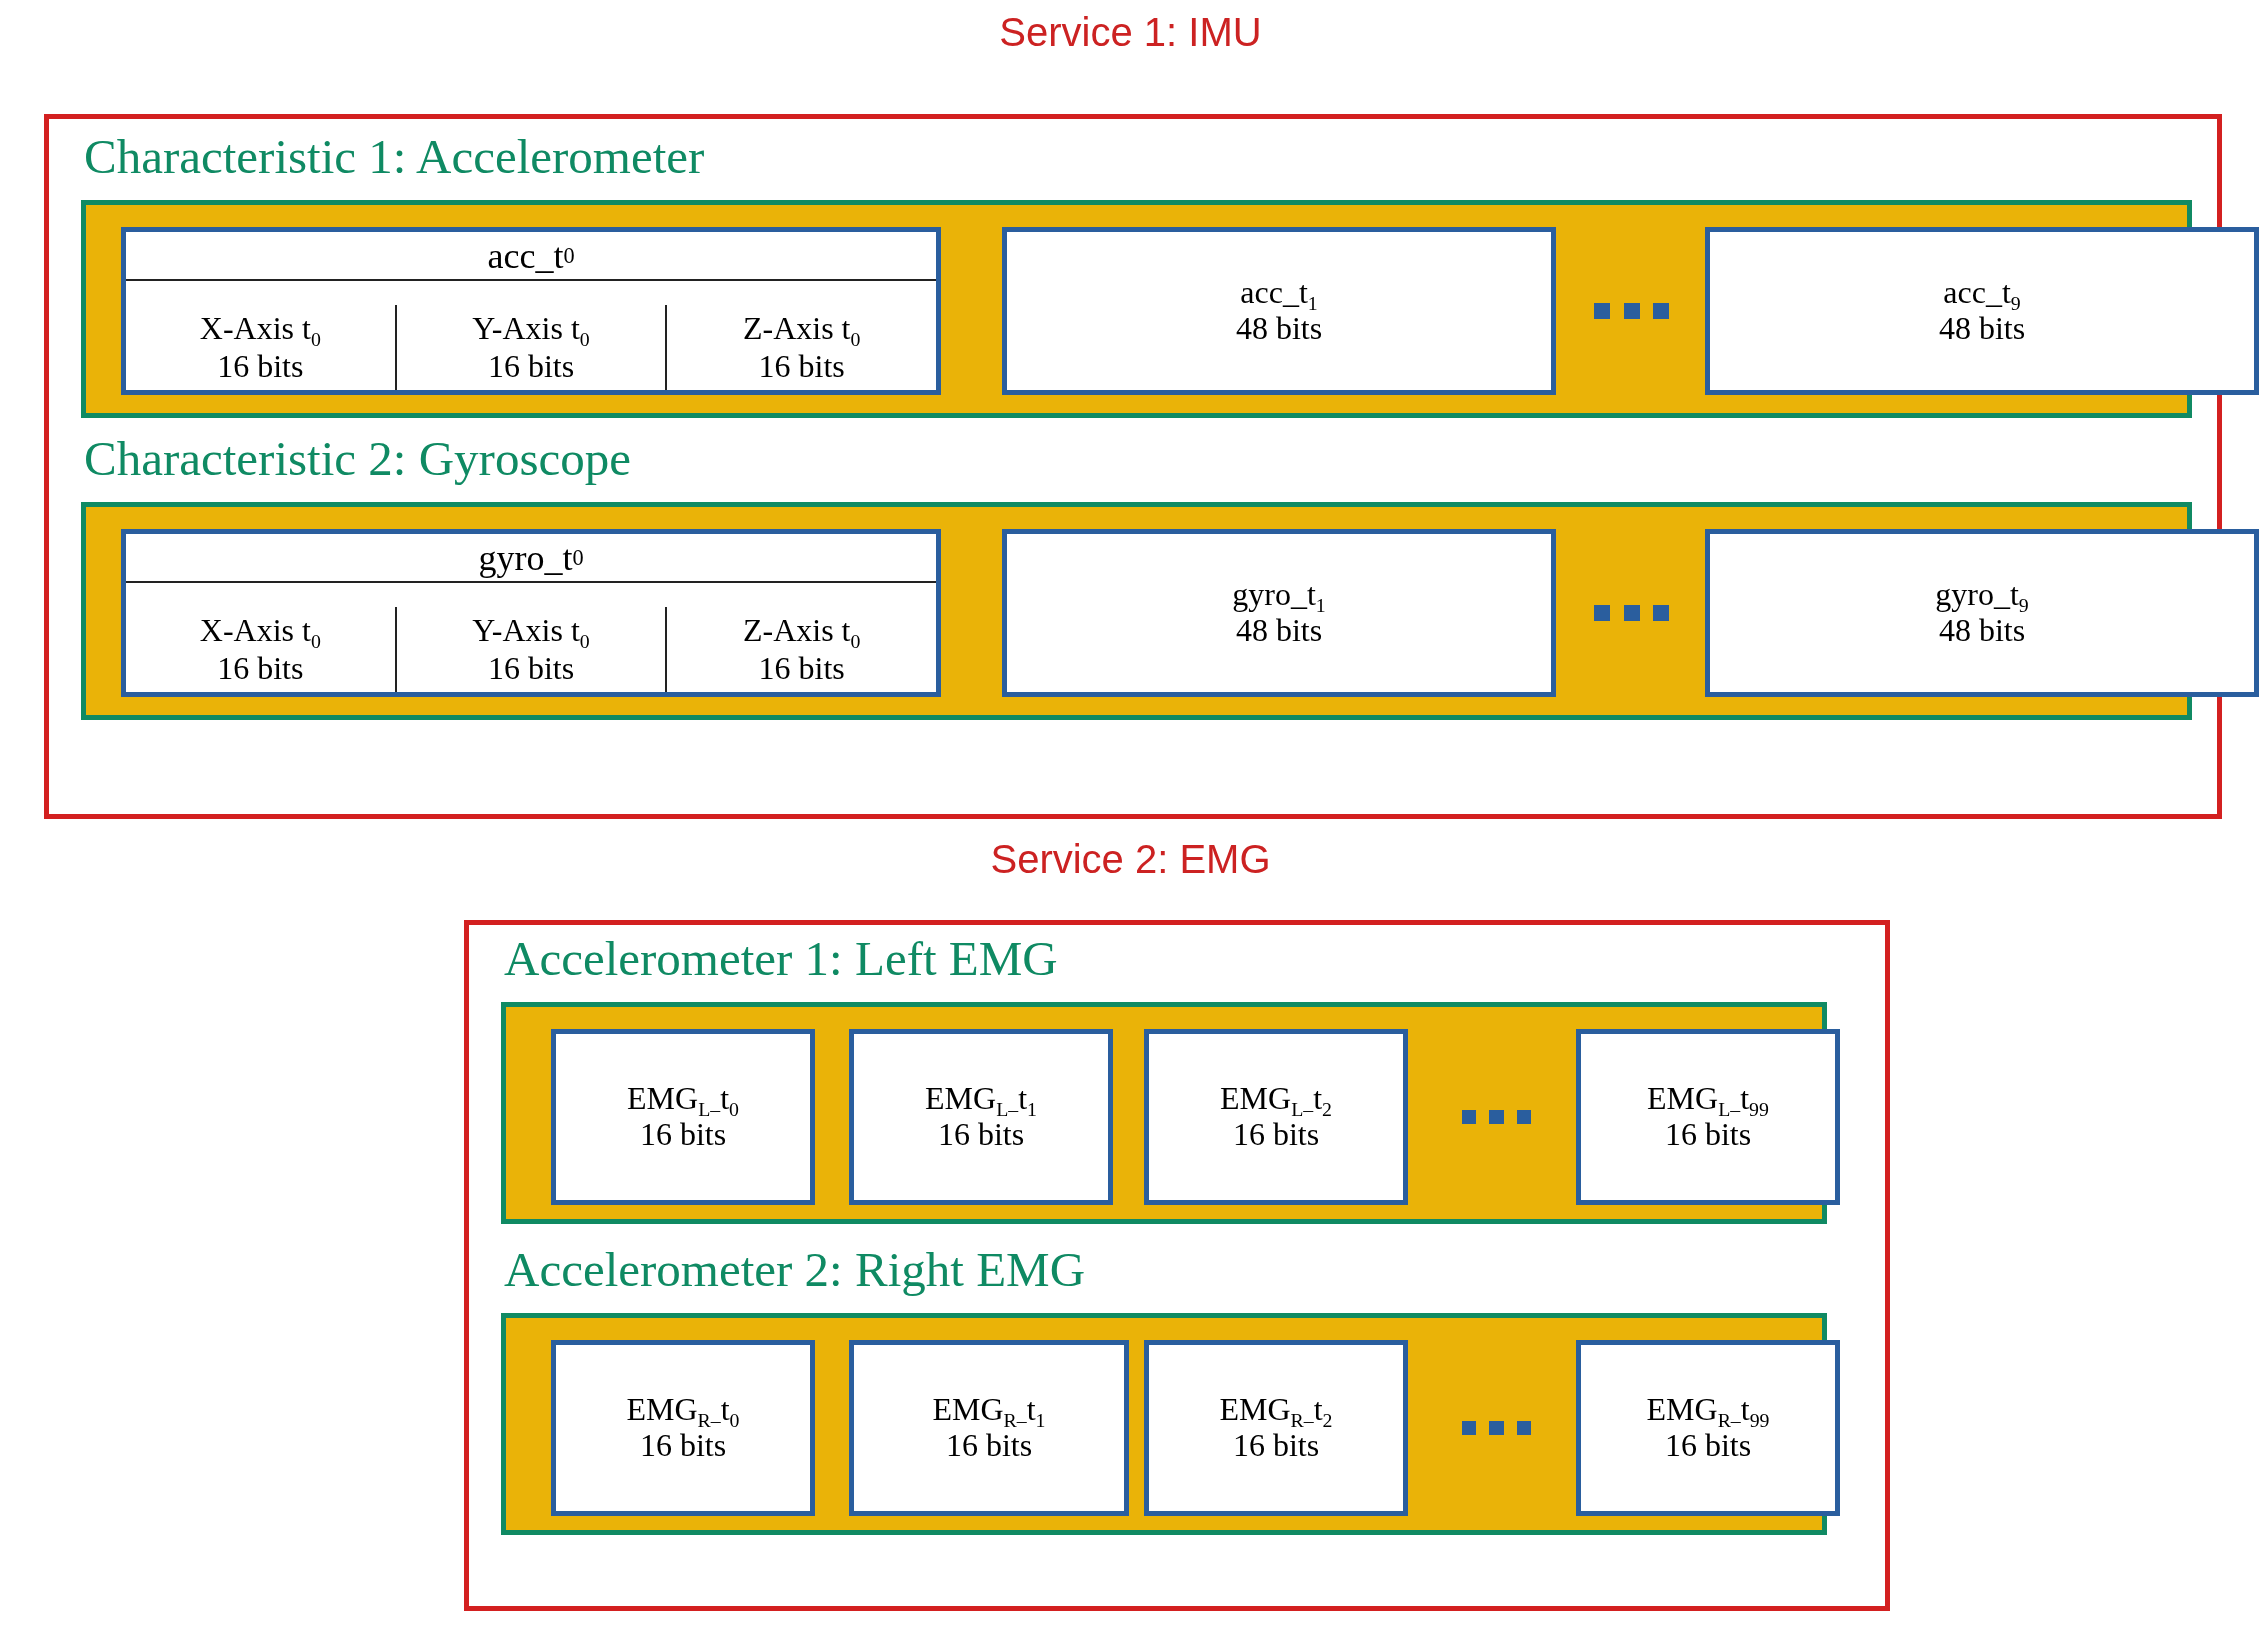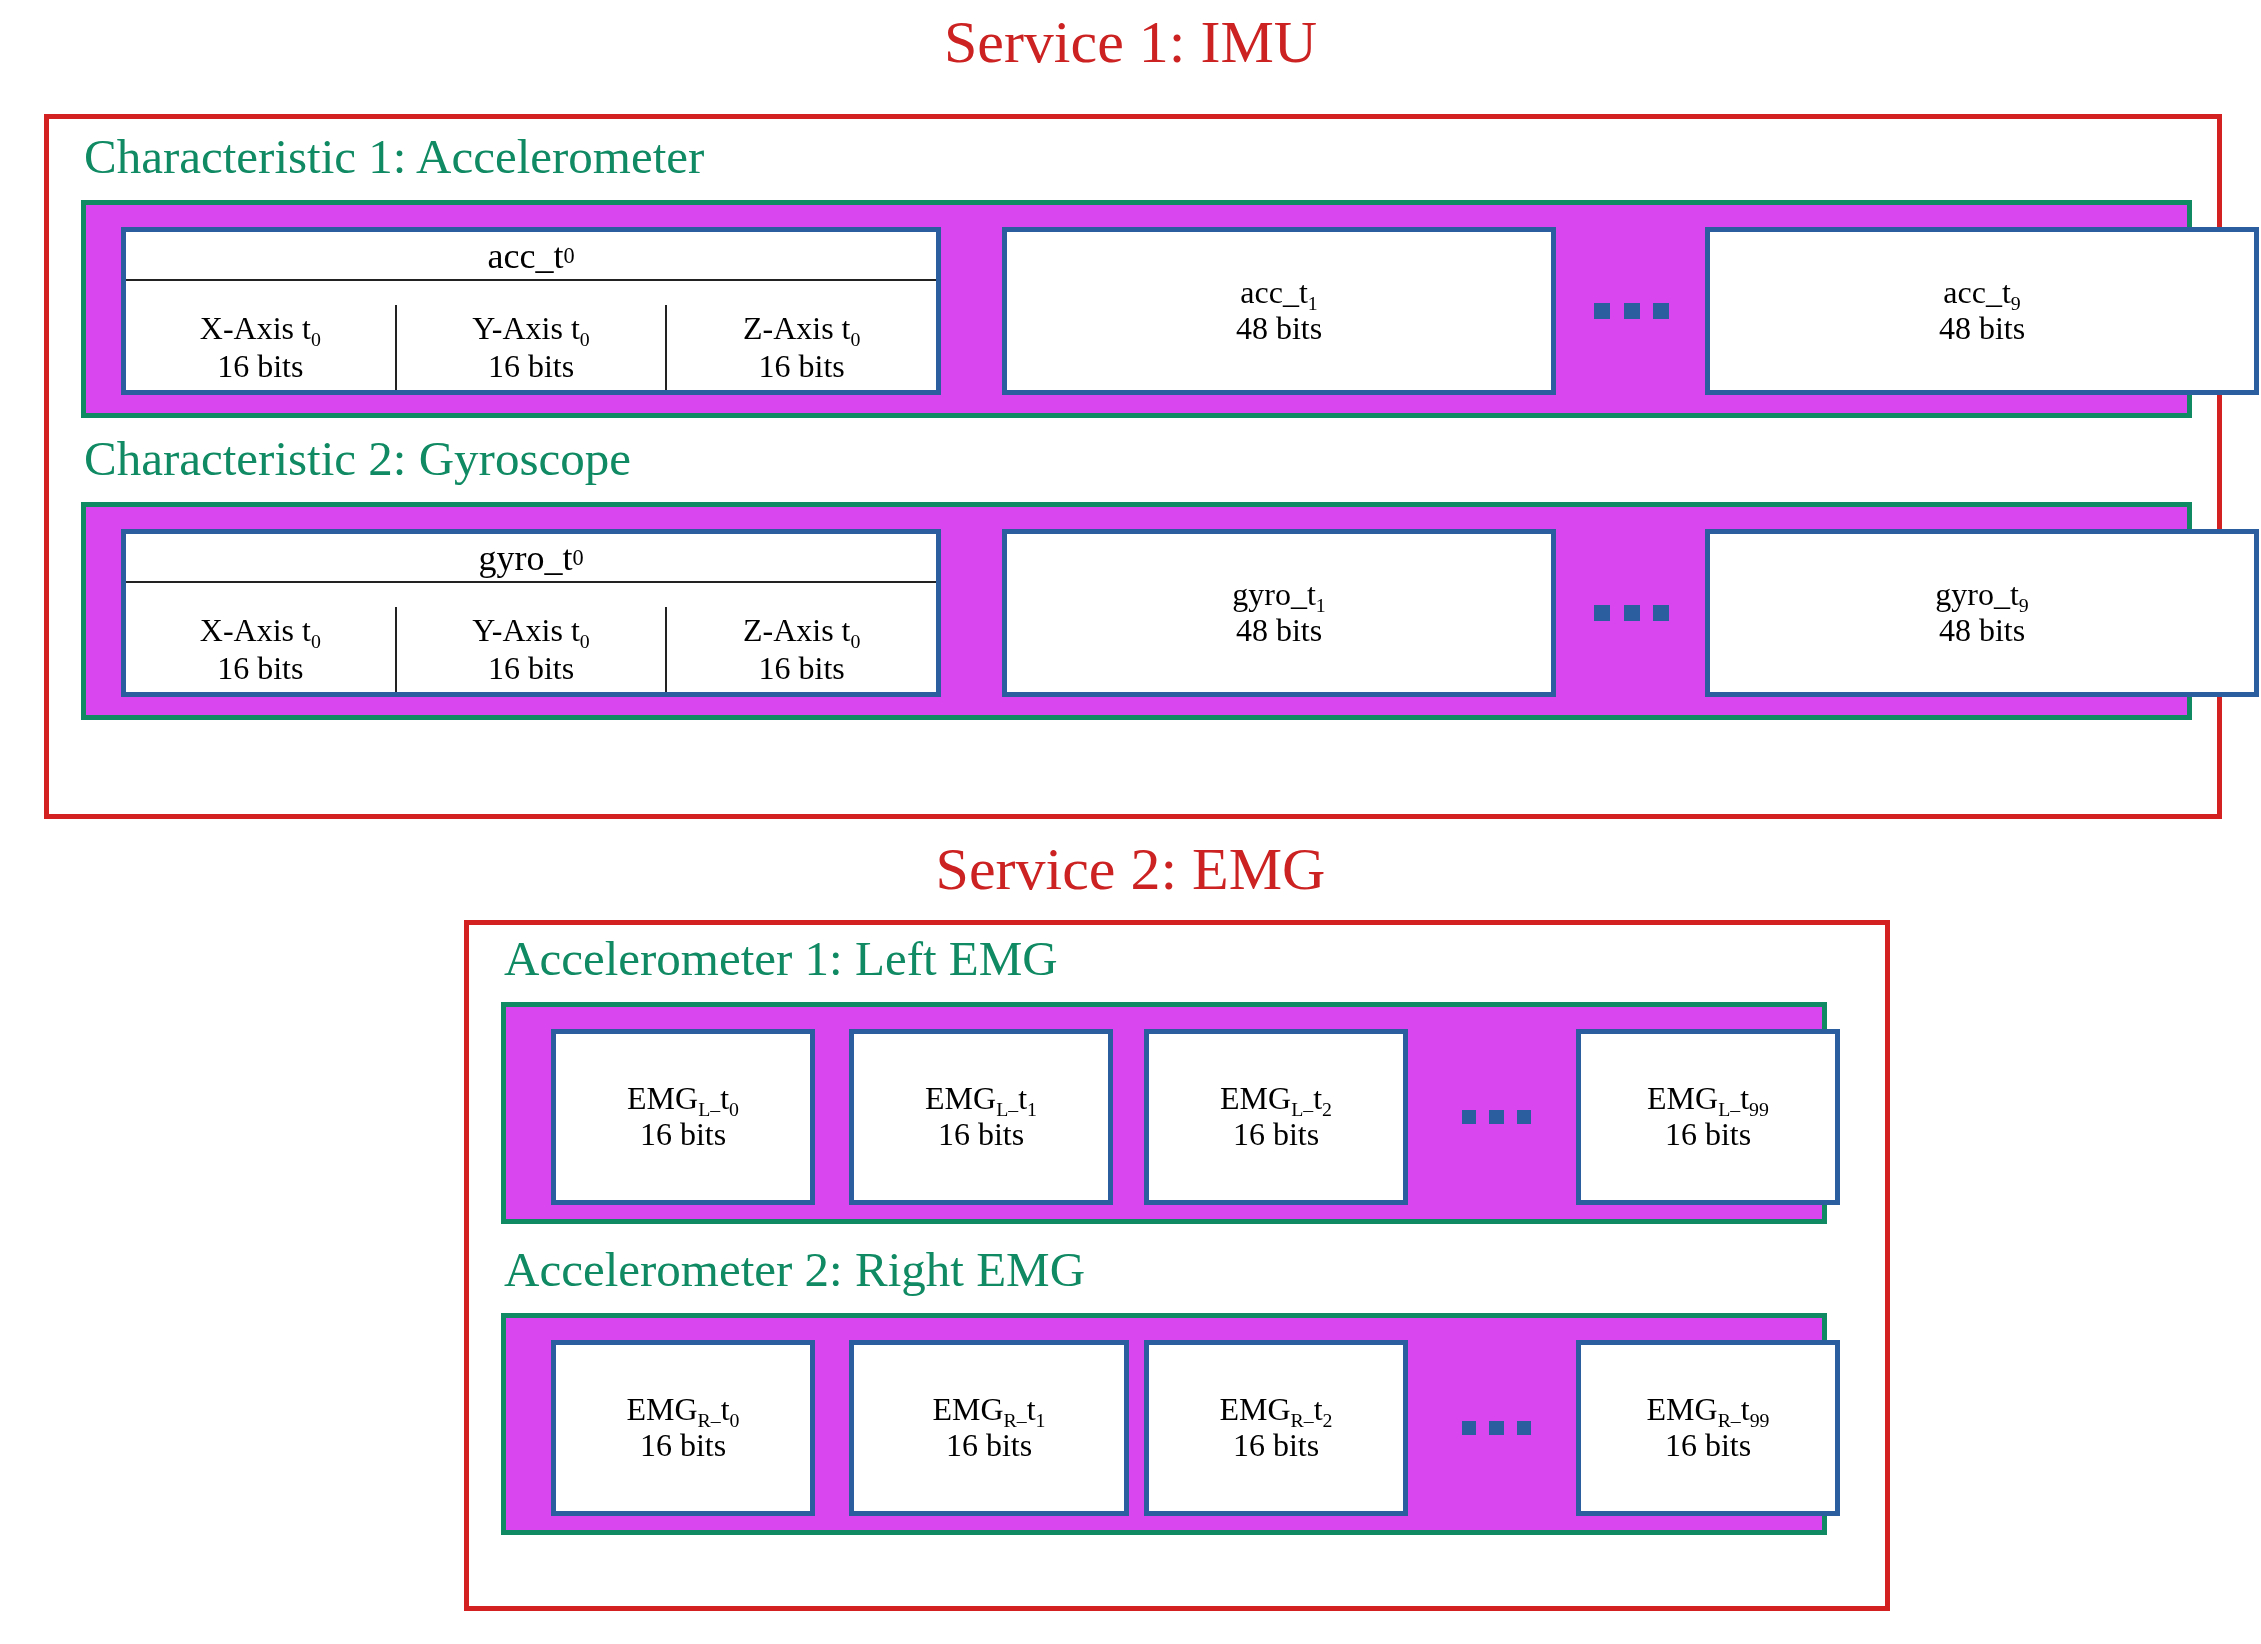--- a/index.html
+++ b/index.html
@@ -19,44 +19,44 @@
   
   .stage {
     position: relative;
     width: 2261px;
     height: 1645px;
   }
 
   .svc-title {
     text-align: center;
     color: #cc2222;
-    font-size: 60px;
+    font-size: 40px;
     line-height: 1.0;
-    font-family: Liberation Serif, serif;
+    font-family: Liberation Sans, sans-serif;
     white-space: nowrap;
   }
 
   .service-box {
     border: 5.9px solid #d32020;
     box-sizing: border-box;
     background: #ffffff;
   }
 
   .char-title {
     color: #0f8a63;
     font-size: 49px;
     line-height: 1.05;
     font-family: "Liberation Serif", "DejaVu Serif", serif;
     white-space: nowrap;
   }
 
   .char-box {
     border: 5.9px solid #108a63;
     box-sizing: border-box;
-    background: #d946ef;
+    background: #eab308;
     padding-left: 36px;
   }
 
   .data-box {
     border: 5.9px solid #2a5e9e;
     box-sizing: border-box;
     background: #ffffff;
     display: flex;
     flex-direction: column;
     align-items: center;

